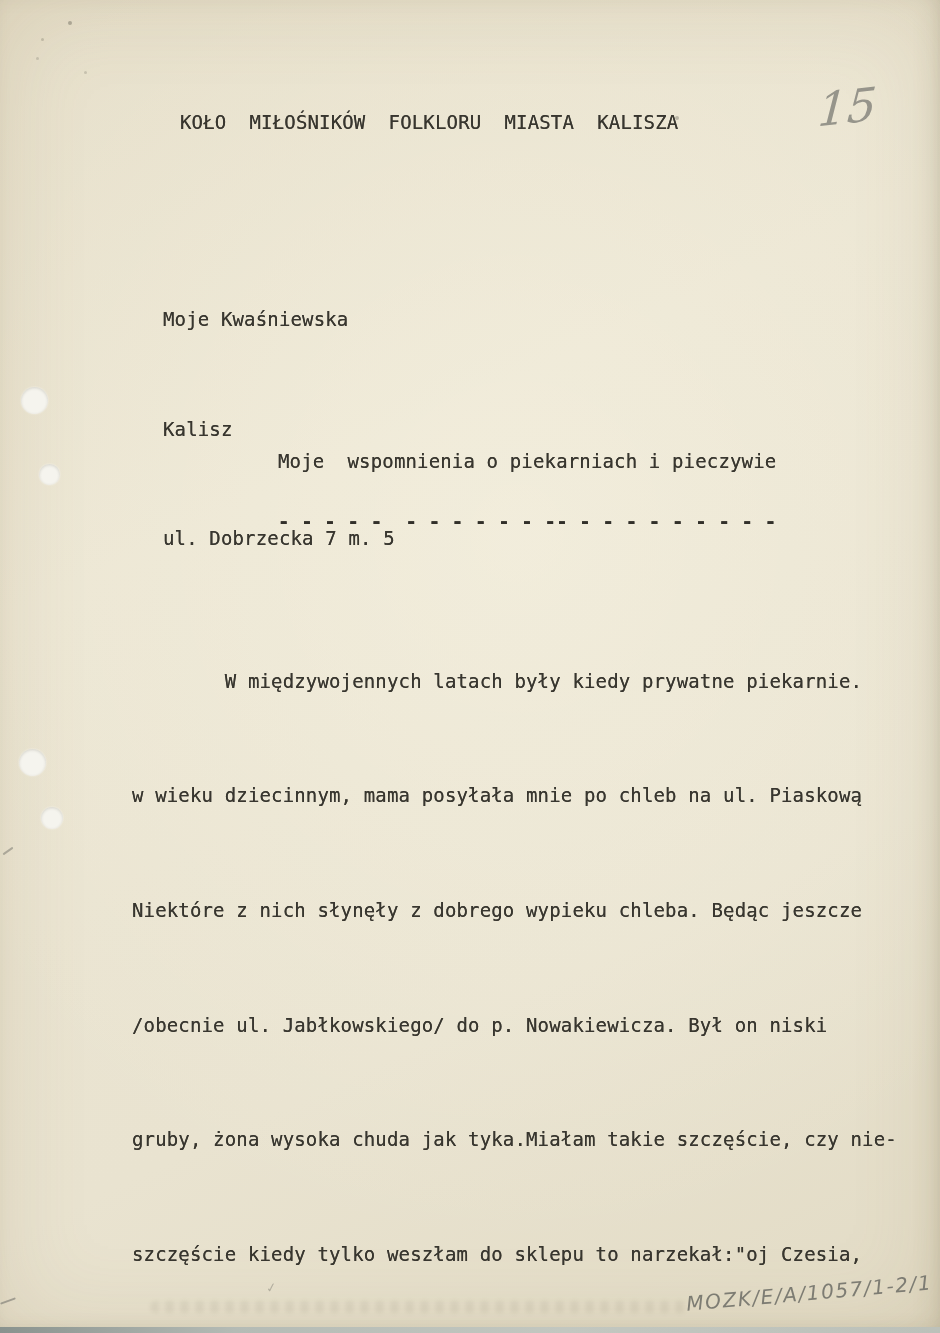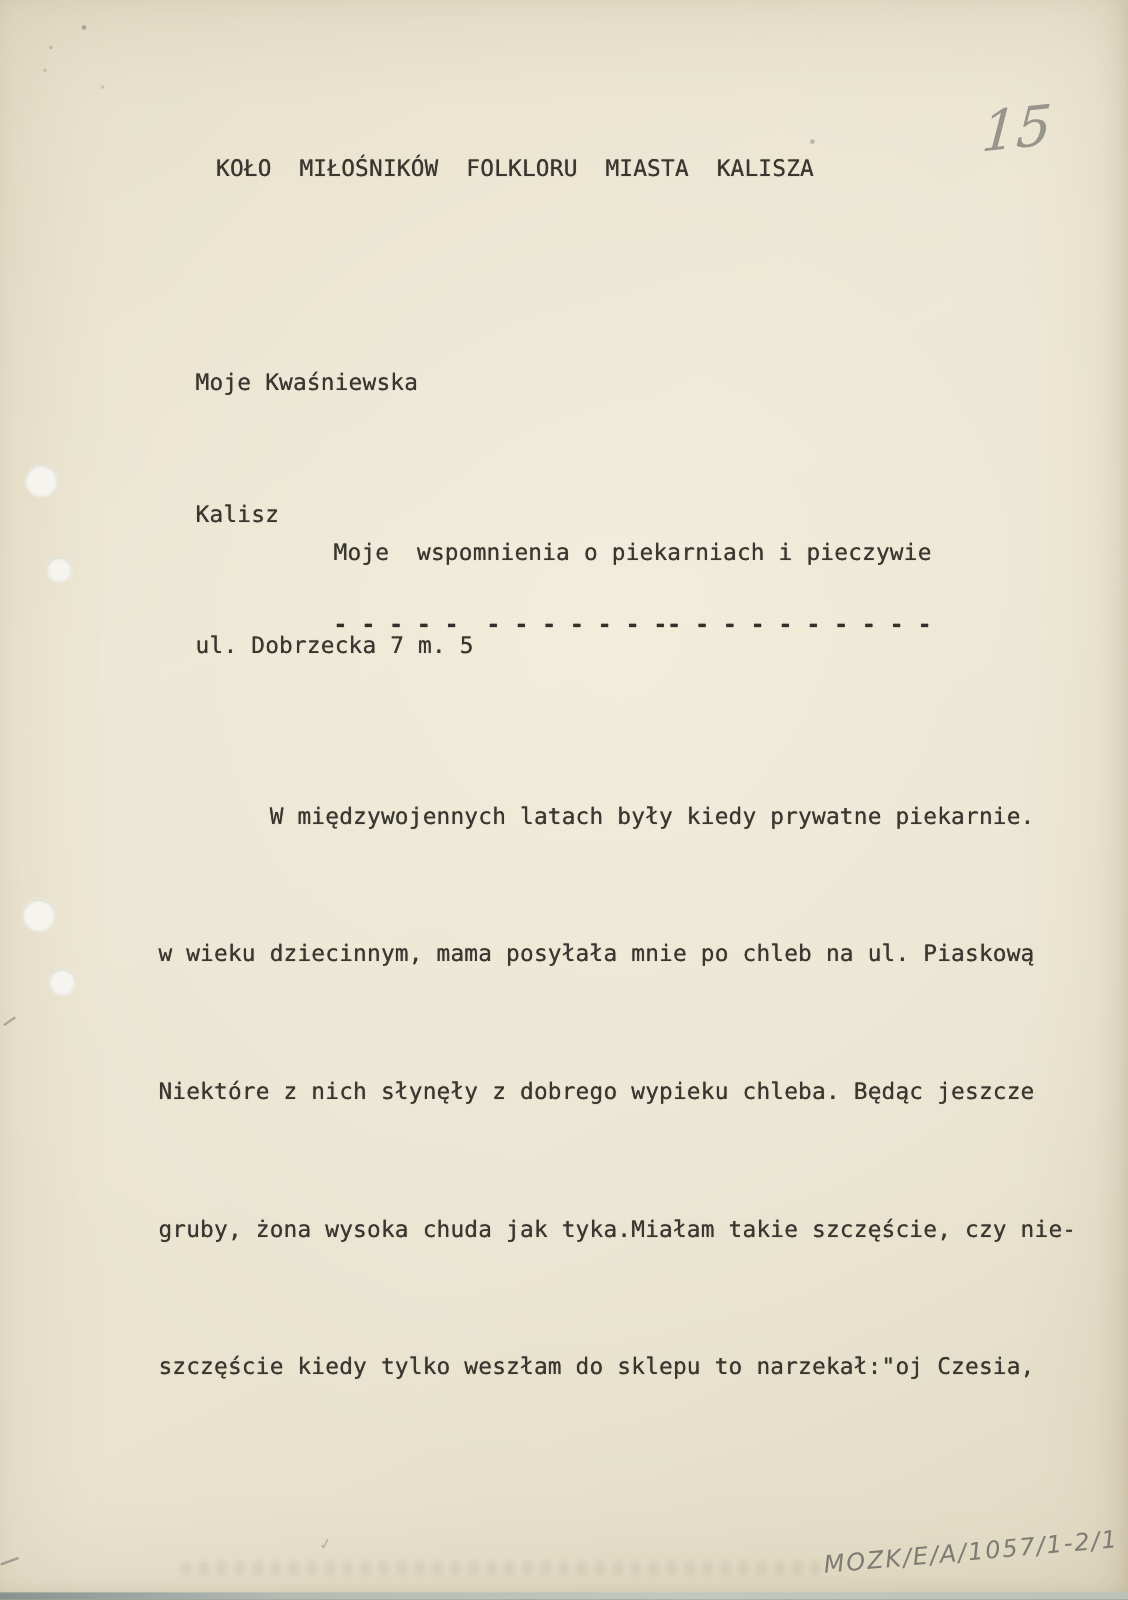--- a/index.html
+++ b/index.html
@@ -21,21 +21,21 @@
       inset 0 -10px 24px -14px rgba(90,85,60,0.22);
   }
   .type {
     position: absolute;
     color: #38362f;
     font-size: 19px;
     letter-spacing: 0.15px;
     white-space: pre;
     text-shadow: 0 0 0.6px rgba(52,50,43,0.85);
   }
-  .header-line { left: 180px; top: 111px; margin-top: 19px; }
+  .header-line { left: 180px; top: 111px; }
   .author-block { left: 163px; top: 228px; line-height: 36.5px; }
   .title-block { left: 278px; top: 406px; }
   .title-underline {
     position: relative;
     top: -6px;
     font-weight: bold;
     letter-spacing: 0.15px;
     color: #32302a;
   }
   .body-text { left: 132px; top: 509px; line-height: 38.2px; }
@@ -122,20 +122,21 @@
   <div class="type title-block">
     <div>Moje  wspomnienia o piekarniach i pieczywie</div>
     <div class="title-underline">- - - - -  - - - - - - -- - - - - - - - - -</div>
   </div>
 
   <div class="type body-text">
     <div class="para1">
       <div>        W międzywojennych latach były kiedy prywatne piekarnie.</div>
       <div>w wieku dziecinnym, mama posyłała mnie po chleb na ul. Piaskową</div>
       <div>Niektóre z nich słynęły z dobrego wypieku chleba. Będąc jeszcze</div>
+      <div>/obecnie ul. Jabłkowskiego/ do p. Nowakiewicza. Był on niski</div>
       <div>gruby, żona wysoka chuda jak tyka.Miałam takie szczęście, czy nie-</div>
       <div>szczęście kiedy tylko weszłam do sklepu to narzekał:"oj Czesia,</div>
       
       
       
       
       
       
       
       

